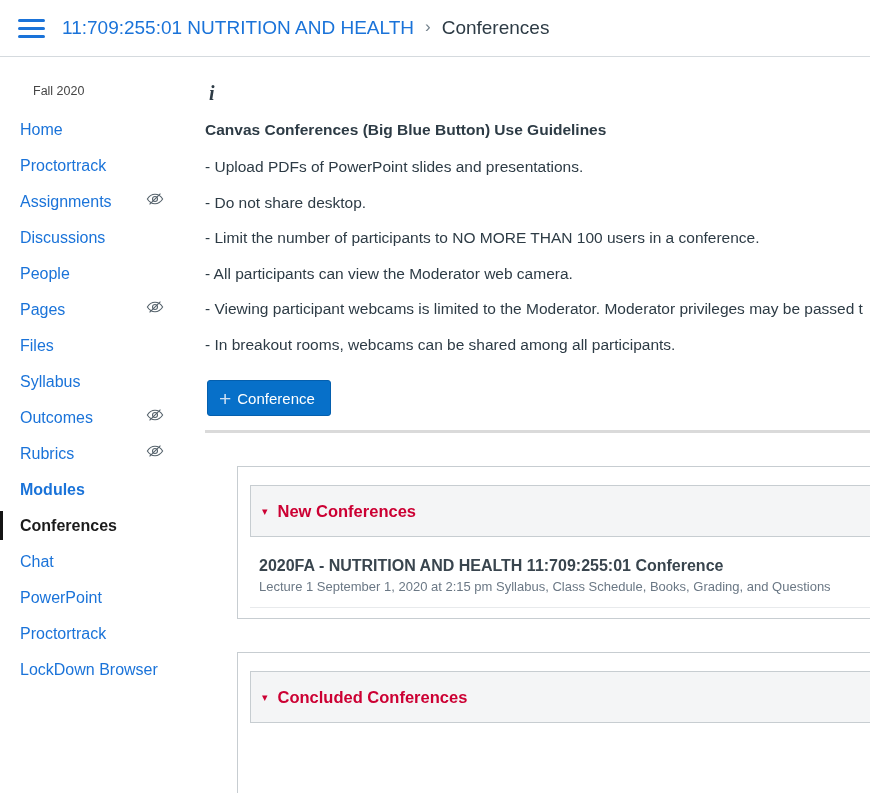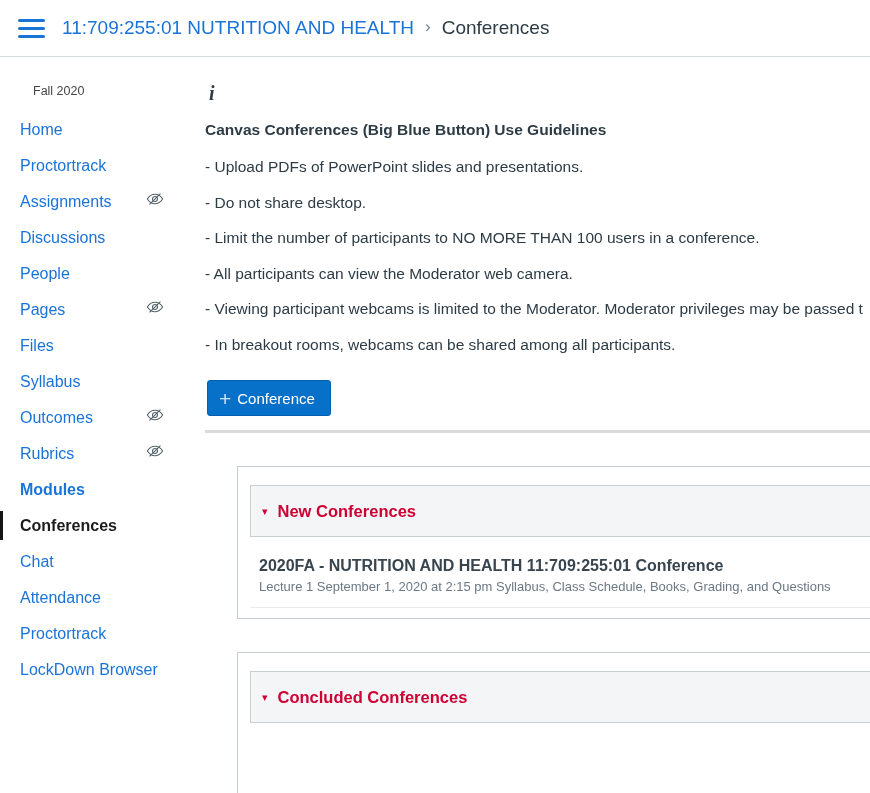--- a/index.html
+++ b/index.html
@@ -121,21 +121,21 @@
         </svg></li>
     <li><a>Rubrics</a>
       <svg class="eye" viewBox="0 0 24 22">
           <path d="M12 4.5c-5.2 0-9.3 4.6-10.5 6.5 1.2 1.9 5.3 6.5 10.5 6.5s9.3-4.6 10.5-6.5C21.3 9.1 17.2 4.5 12 4.5z" fill="none" stroke="#55626B" stroke-width="1.5"></path>
           <circle cx="12" cy="11" r="3.4" fill="none" stroke="#55626B" stroke-width="1.5"></circle>
           <line x1="4.5" y1="18.5" x2="19.5" y2="3.5" stroke="#55626B" stroke-width="1.5"></line>
         </svg></li>
     <li class="em"><a>Modules</a></li>
     <li class="active"><a>Conferences</a></li>
     <li><a>Chat</a></li>
-    <li><a>Attendance</a></li>
+    <li><a>PowerPoint</a></li>
     <li><a>Proctortrack</a></li>
     <li><a>LockDown Browser</a></li>
   </ul>
 </aside>
 
 <main class="main">
   <span class="info-i">i</span>
 
   <h2 class="guide-title">Canvas Conferences (Big Blue Button) Use Guidelines</h2>
   <p class="guide-p">- Upload PDFs of PowerPoint slides and presentations.</p>

